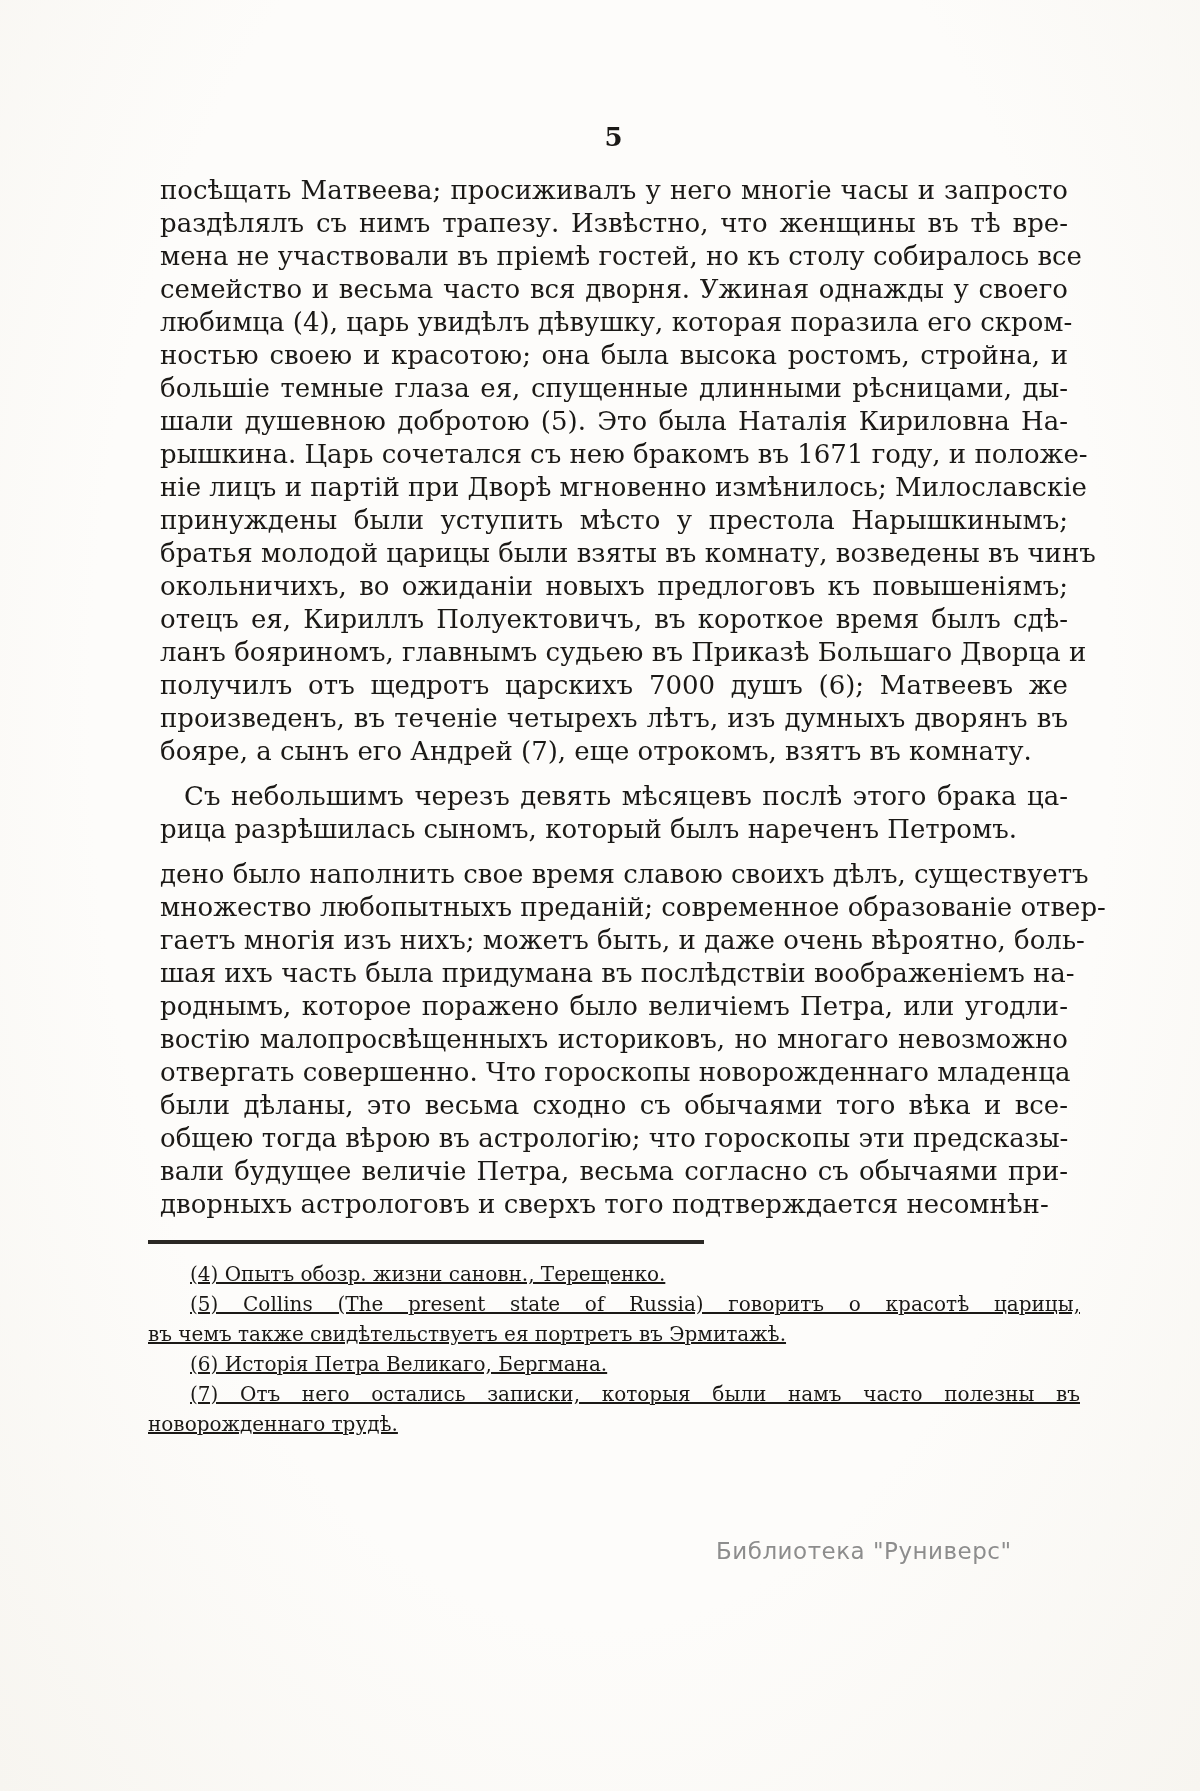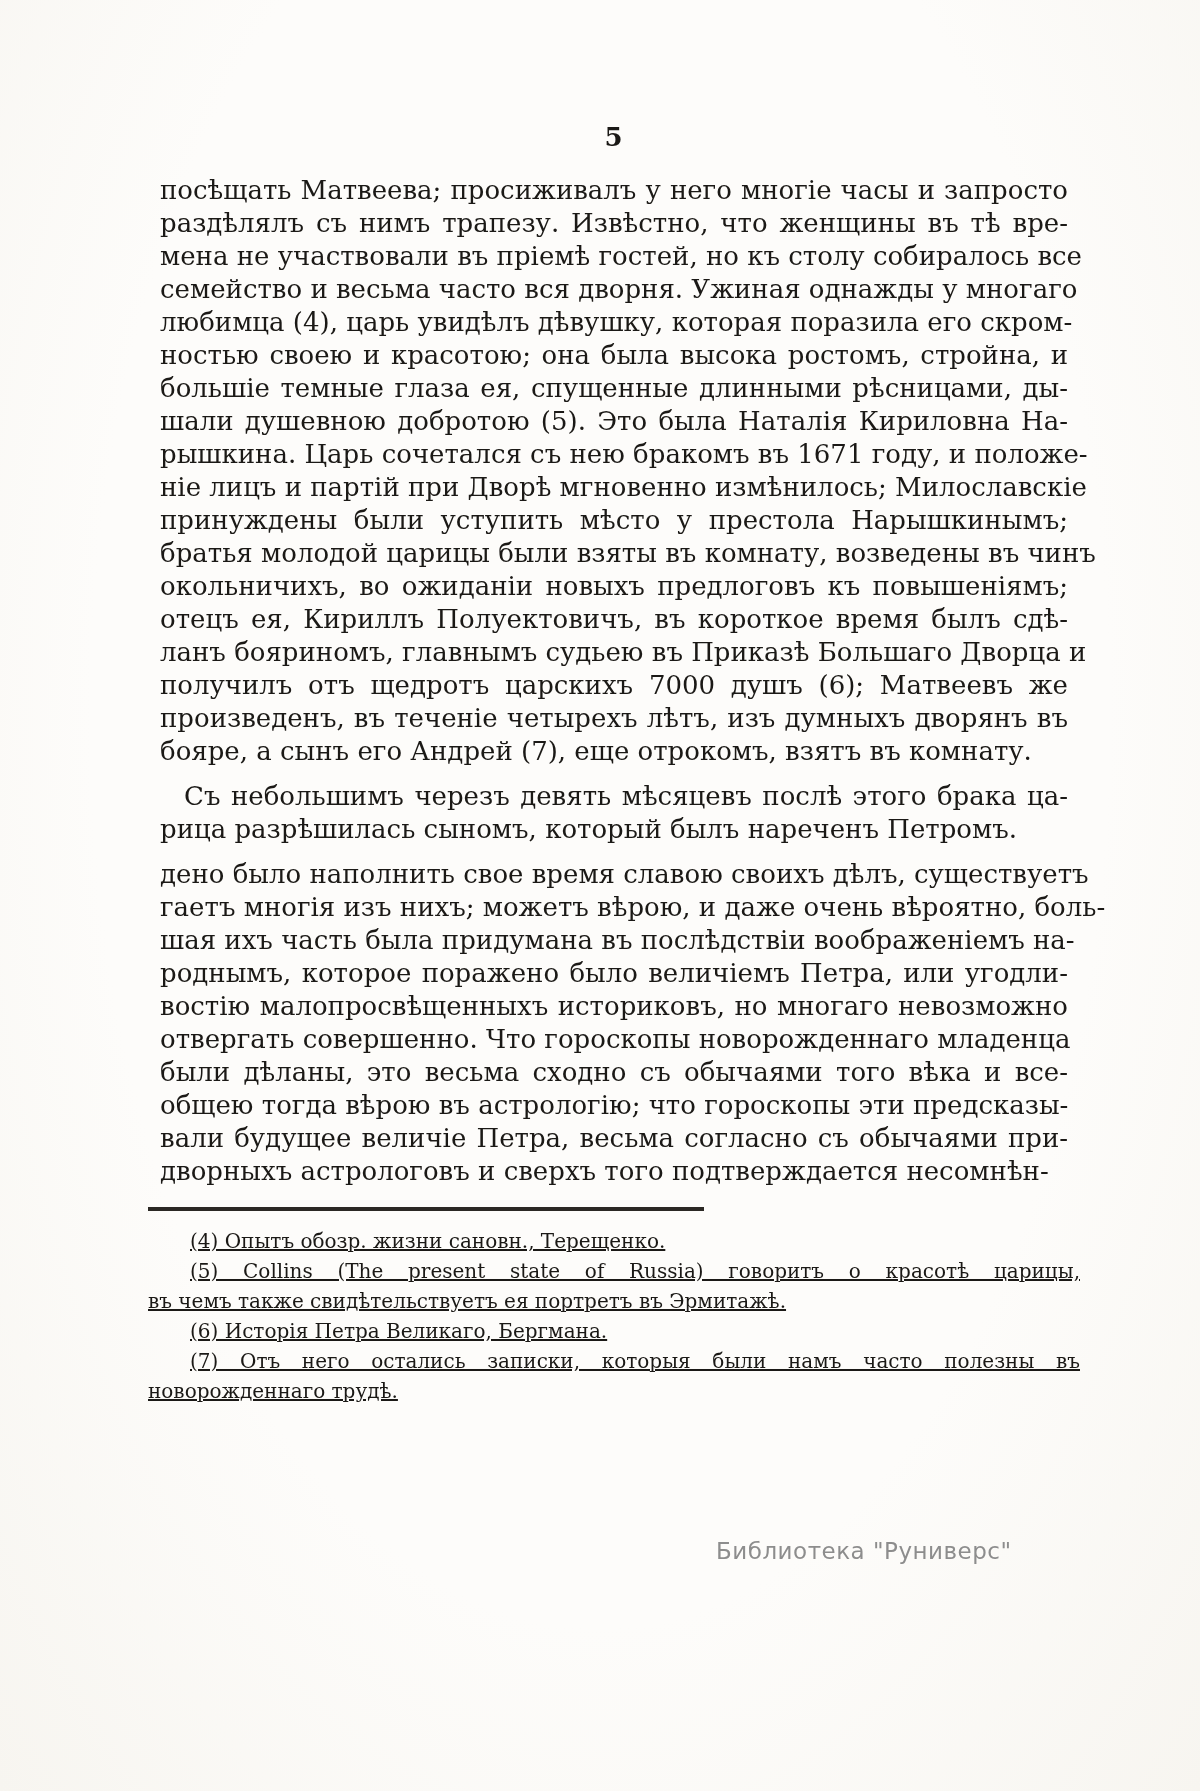--- a/index.html
+++ b/index.html
@@ -83,21 +83,21 @@
 
 <div class="text-col">
 
   <div class="page-number">5</div>
 
   <div class="body-text">
     <div class="paragraph">
         <div class="tline">посѣщать Матвеева; просиживалъ у него многіе часы и запросто</div>
         <div class="tline">раздѣлялъ съ нимъ трапезу. Извѣстно, что женщины въ тѣ вре-</div>
         <div class="tline">мена не участвовали въ пріемѣ гостей, но къ столу собиралось все</div>
-        <div class="tline">семейство и весьма часто вся дворня. Ужиная однажды у многаго</div>
+        <div class="tline">семейство и весьма часто вся дворня. Ужиная однажды у своего</div>
         <div class="tline">любимца (4), царь увидѣлъ дѣвушку, которая поразила его скром-</div>
         <div class="tline">ностью своею и красотою; она была высока ростомъ, стройна, и</div>
         <div class="tline">большіе темные глаза ея, спущенные длинными рѣсницами, ды-</div>
         <div class="tline">шали душевною добротою (5). Это была Наталія Кириловна На-</div>
         <div class="tline">рышкина. Царь сочетался съ нею бракомъ въ 1671 году, и положе-</div>
         <div class="tline">ніе лицъ и партій при Дворѣ мгновенно измѣнилось; Милославскіе</div>
         <div class="tline">принуждены были уступить мѣсто у престола Нарышкинымъ;</div>
         <div class="tline">братья молодой царицы были взяты въ комнату, возведены въ чинъ</div>
         <div class="tline">окольничихъ, во ожиданіи новыхъ предлоговъ къ повышеніямъ;</div>
         <div class="tline">отецъ ея, Кириллъ Полуектовичъ, въ короткое время былъ сдѣ-</div>
@@ -105,21 +105,22 @@
         <div class="tline">получилъ отъ щедротъ царскихъ 7000 душъ (6); Матвеевъ же</div>
         <div class="tline">произведенъ, въ теченіе четырехъ лѣтъ, изъ думныхъ дворянъ въ</div>
         <div class="tline tline-last">бояре, а сынъ его Андрей (7), еще отрокомъ, взятъ въ комнату.</div>
       </div>
     <div class="paragraph">
         <div class="tline tline-indent">Съ небольшимъ черезъ девять мѣсяцевъ послѣ этого брака ца-</div>
         <div class="tline tline-last">рица разрѣшилась сыномъ, который былъ нареченъ Петромъ.</div>
       </div>
     <div class="paragraph">
         <div class="tline">дено было наполнить свое время славою своихъ дѣлъ, существуетъ</div>
-        <div class="tline">гаетъ многія изъ нихъ; можетъ вѣрою, и даже очень вѣроятно, боль-</div>
+        <div class="tline">множество любопытныхъ преданій; современное образованіе отвер-</div>
+        <div class="tline">гаетъ многія изъ нихъ; можетъ быть, и даже очень вѣроятно, боль-</div>
         <div class="tline">шая ихъ часть была придумана въ послѣдствіи воображеніемъ на-</div>
         <div class="tline">роднымъ, которое поражено было величіемъ Петра, или угодли-</div>
         <div class="tline">востію малопросвѣщенныхъ историковъ, но многаго невозможно</div>
         <div class="tline">отвергать совершенно. Что гороскопы новорожденнаго младенца</div>
         <div class="tline">были дѣланы, это весьма сходно съ обычаями того вѣка и все-</div>
         <div class="tline">общею тогда вѣрою въ астрологію; что гороскопы эти предсказы-</div>
         <div class="tline">вали будущее величіе Петра, весьма согласно съ обычаями при-</div>
         <div class="tline tline-last">дворныхъ астрологовъ и сверхъ того подтверждается несомнѣн-</div>
       </div>
   </div>

